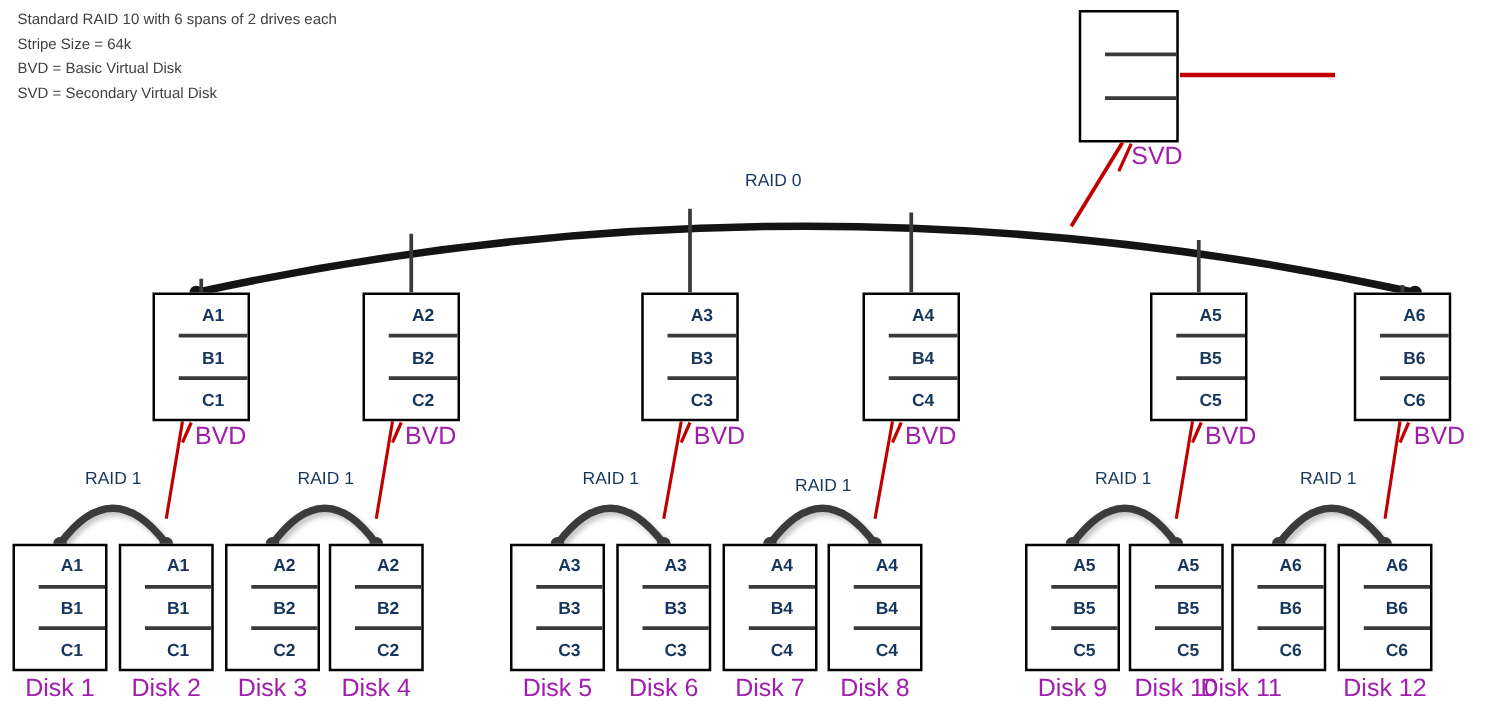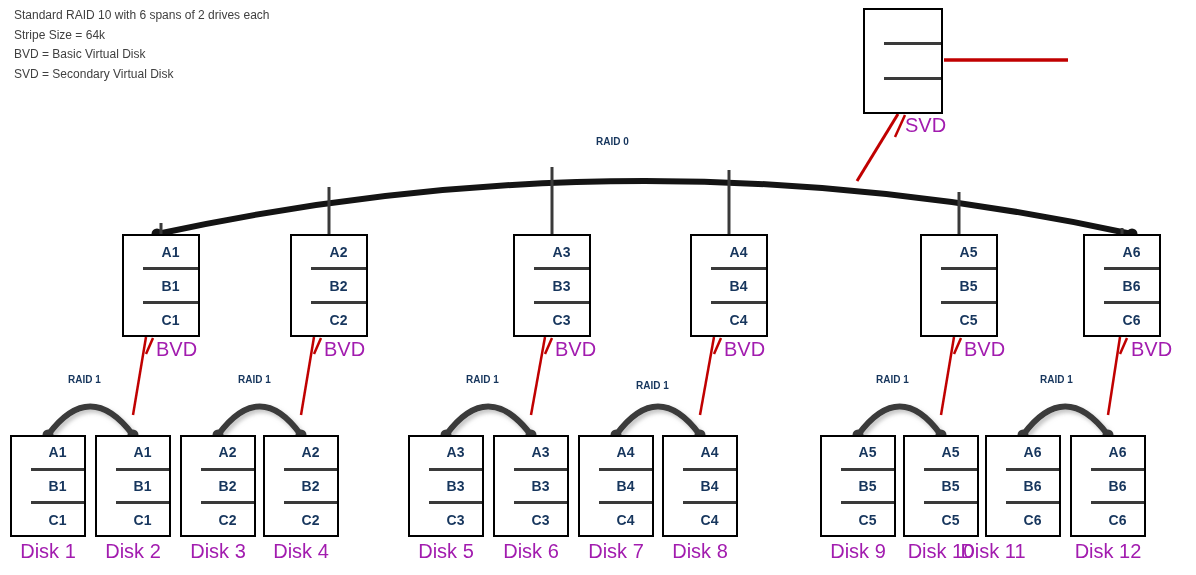--- a/index.html
+++ b/index.html
@@ -67,22 +67,22 @@
     font-size: 20px;
     font-weight: normal;
     white-space: nowrap;
   }
   .lbl.disk {
     text-align: center;
   }
   .raid-lbl {
     position: absolute;
     color: #17365d;
-    font-size: 10px;
-    font-weight: bold;
+    font-size: 14px;
+    font-weight: normal;
     white-space: nowrap;
   }
 
   
   .os-box {
     position: absolute;
     box-sizing: border-box;
     border: 2.5px solid #008000;
     border-radius: 18px;
     background: #ffffff;

